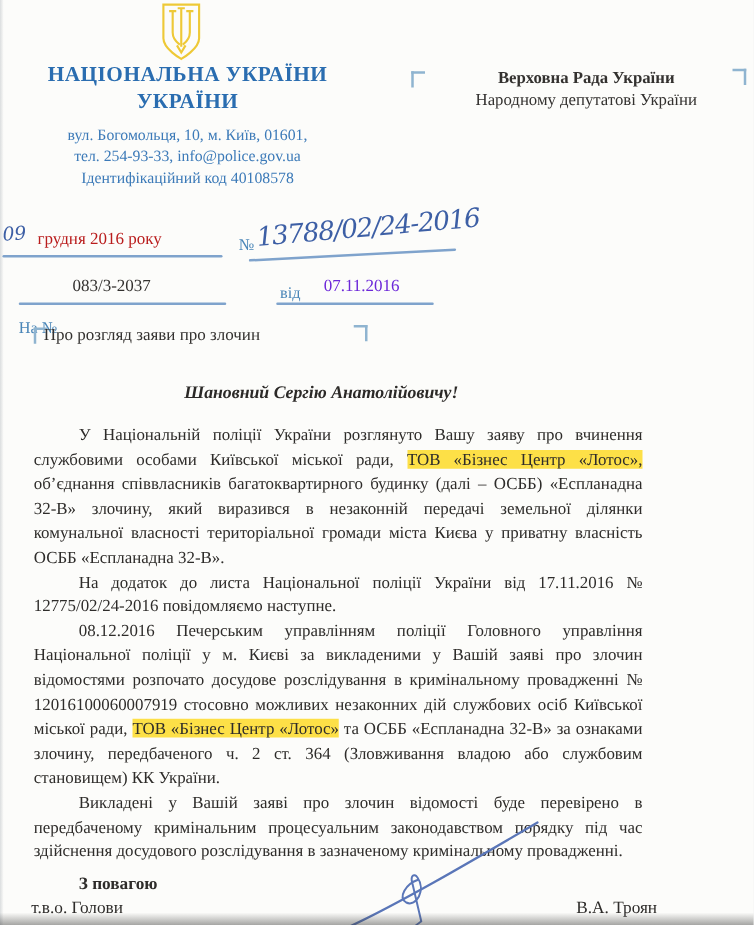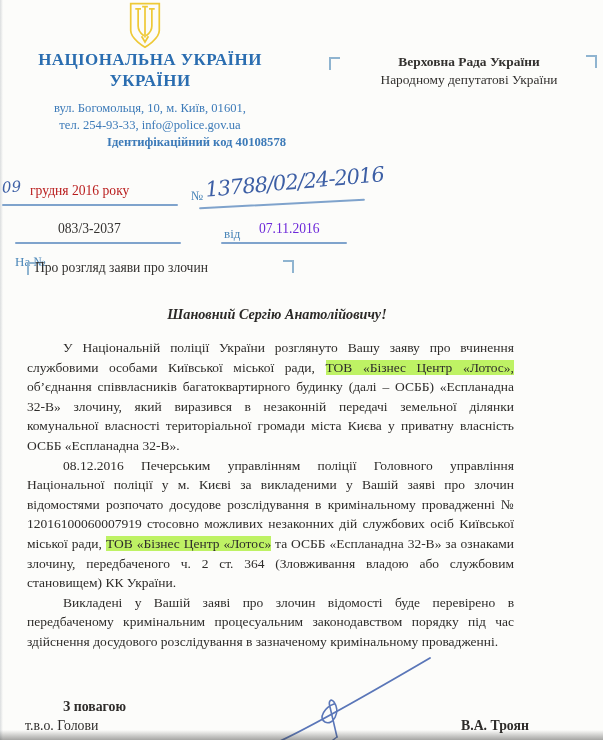--- a/index.html
+++ b/index.html
@@ -26,21 +26,21 @@
   .emblem{position:absolute;left:126;top:2px;left:126px;width:38px;height:48px;}
   .org-title{
     position:absolute;left:14px;top:49px;width:272px;
     text-align:center;font-weight:bold;font-size:17px;line-height:21px;
     color:#2a6db0;letter-spacing:.4px;
   }
   .address{
     position:absolute;left:14px;top:100px;width:272px;
     text-align:center;font-size:12.6px;line-height:17px;color:#3c7ab8;
   }
-  .address .id-code{font-weight:bold;text-align:right;}
+  .address .id-code{font-weight:normal;}
 
   
   .recipient{
     position:absolute;left:359px;top:53px;width:220px;
     font-size:13.4px;line-height:18px;color:#33312f;text-align:center;
   }
   .recipient .b{font-weight:bold;}
   .bracket{position:absolute;width:9px;height:11px;}
   .bracket.tl{border-left:2px solid #8fb4d0;border-top:2px solid #8fb4d0;}
   .bracket.tr{border-right:2px solid #8fb4d0;border-top:2px solid #8fb4d0;}
@@ -66,34 +66,34 @@
   .reply-date{position:absolute;left:259px;top:221px;font-size:13.6px;color:#6d28d9;}
   .ul-replydate{left:221px;top:242px;width:126px;}
 
   
   .subj-bl{left:27px;top:262px;border-color:#6d9cc0;}
   .subj-br{left:283px;top:260px;border-color:#6d9cc0;}
   .subject{position:absolute;left:35px;top:260px;font-size:13.6px;color:#33312f;}
 
   
   .salutation{
-    position:absolute;left:34px;top:306px;width:486px;text-align:center;
+    position:absolute;left:14px;top:306px;width:486px;text-align:center;
     font-weight:bold;font-style:italic;font-size:14.2px;color:#2b2927;
   }
   .bodytext{
     position:absolute;left:27px;top:338px;width:487px;
     font-size:13.5px;line-height:19.6px;text-align:justify;color:#2e2c2a;
   }
   .bodytext p{margin:0;text-indent:36px;}
-  .hl{background:#bef264;}
+  .hl{background:#fde047;}
 
   
   .regards{position:absolute;left:63px;top:699px;font-weight:bold;font-size:13.8px;}
   .position{position:absolute;left:25px;top:718px;font-weight:normal;font-size:13.8px;}
-  .signer{position:absolute;left:461px;top:718px;font-weight:bold;font-size:13.8px;}
+  .signer{position:absolute;left:461px;top:718px;font-weight:normal;font-size:13.8px;}
   .signature{position:absolute;left:272px;top:652px;width:170px;height:95px;}
 </style>
 </head>
 <body>
 
 <div class="page">
 
   <div class="emblem">
     <svg width="38" height="48" viewBox="0 0 64 84" fill="none">
       <path d="M7,3 H57 V50 C57,65 32,79 32,79 C32,79 7,65 7,50 Z" stroke="#eec937" stroke-width="3" fill="none"></path>
@@ -137,20 +137,21 @@
   <div class="uline ul-replydate"></div>
 
   <div class="bracket tl subj-bl"></div>
   <div class="bracket tr subj-br"></div>
   <div class="subject">Про розгляд заяви про злочин</div>
 
   <div class="salutation">Шановний Сергію Анатолійовичу!</div>
 
   <div class="bodytext">
     <p><span>У Національній поліції України розглянуто Вашу заяву про вчинення службовими особами Київської міської ради, </span><span class="hl">ТОВ «Бізнес Центр «Лотос»,</span><span> об’єднання співвласників багатоквартирного будинку (далі – ОСББ) «Еспланадна 32-В» злочину, який виразився в незаконній передачі земельної ділянки комунальної власності територіальної громади міста Києва у приватну власність ОСББ «Еспланадна 32-В».</span></p>
+    <p>На додаток до листа Національної поліції України від 17.11.2016 № 12775/02/24-2016 повідомляємо наступне.</p>
     <p><span>08.12.2016 Печерським управлінням поліції Головного управління Національної поліції у м. Києві за викладеними у Вашій заяві про злочин відомостями розпочато досудове розслідування в кримінальному провадженні № 12016100060007919 стосовно можливих незаконних дій службових осіб Київської міської ради, </span><span class="hl">ТОВ «Бізнес Центр «Лотос»</span><span> та ОСББ «Еспланадна 32-В» за ознаками злочину, передбаченого ч. 2 ст. 364 (Зловживання владою або службовим становищем) КК України.</span></p>
     <p>Викладені у Вашій заяві про злочин відомості буде перевірено в передбаченому кримінальним процесуальним законодавством порядку під час здійснення досудового розслідування в зазначеному кримінальному провадженні.</p>
   </div>
 
   <div class="regards">З повагою</div>
   <div class="position">т.в.о. Голови</div>
   <div class="signer">В.А. Троян</div>
 
   <div class="signature">
     <svg width="170" height="95" viewBox="0 0 170 95" fill="none">

